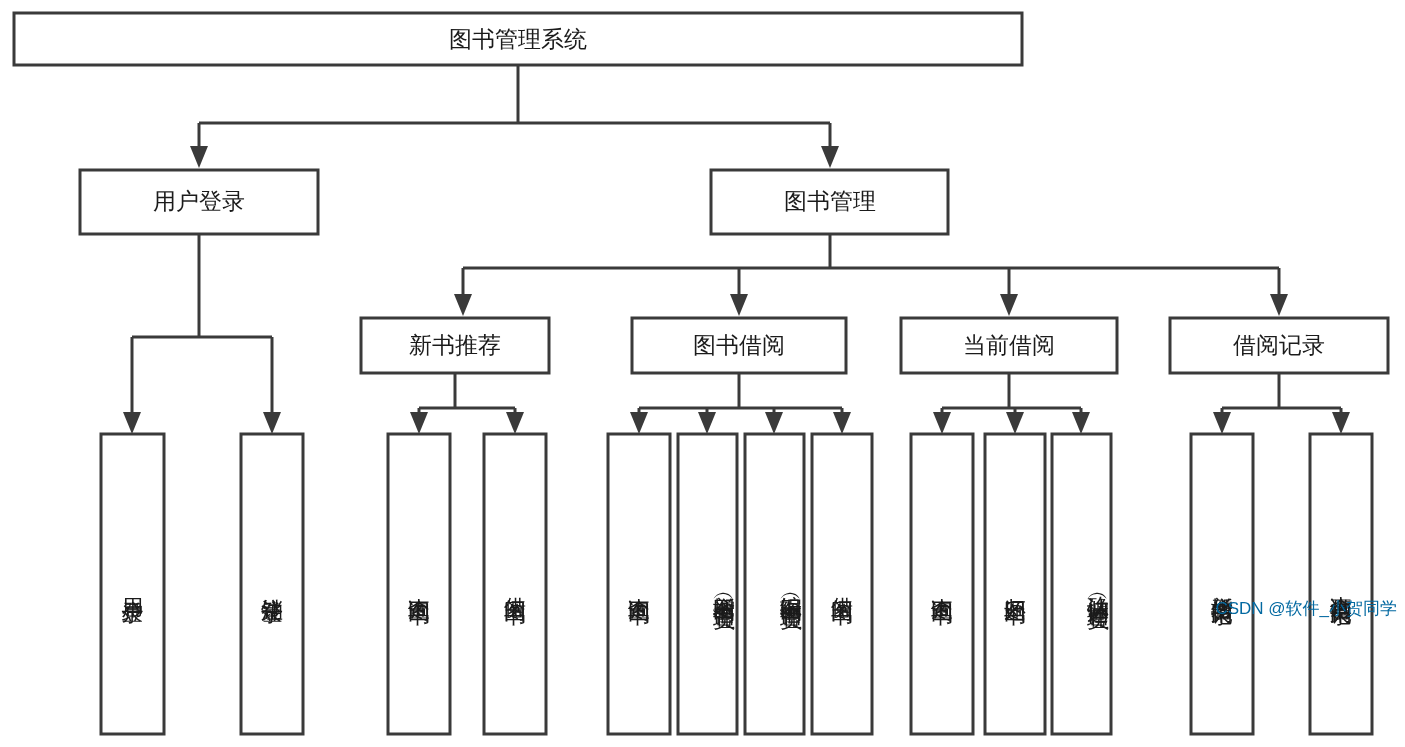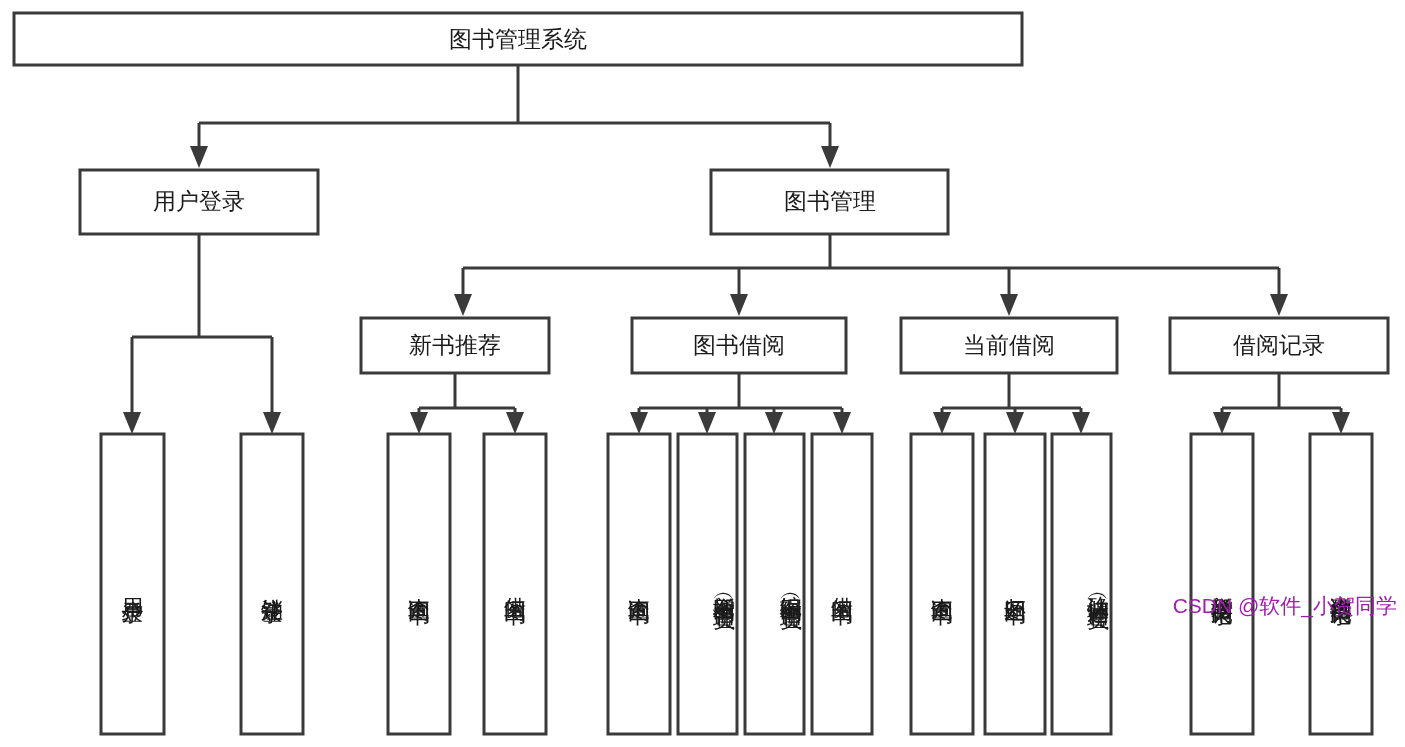--- a/index.html
+++ b/index.html
@@ -48,22 +48,22 @@
     fill: #1b1b1b;
     font-family: "Liberation Sans", "DejaVu Sans", sans-serif;
     font-size: 23px;
     text-anchor: middle;
     dominant-baseline: middle;
   }
   .watermark {
     position: absolute;
     right: 8px;
     bottom: 4px;
-    color: #a21caf;
-    font-size: 21px;
+    color: #0369a1;
+    font-size: 17px;
     font-family: "Liberation Sans", "DejaVu Sans", sans-serif;
     white-space: nowrap;
     user-select: none;
   }
 </style>
 </head>
 <body>
 
 <div id="diagram-root">
   <svg id="flow" viewBox="0 0 1405 747" xmlns="http://www.w3.org/2000/svg">

